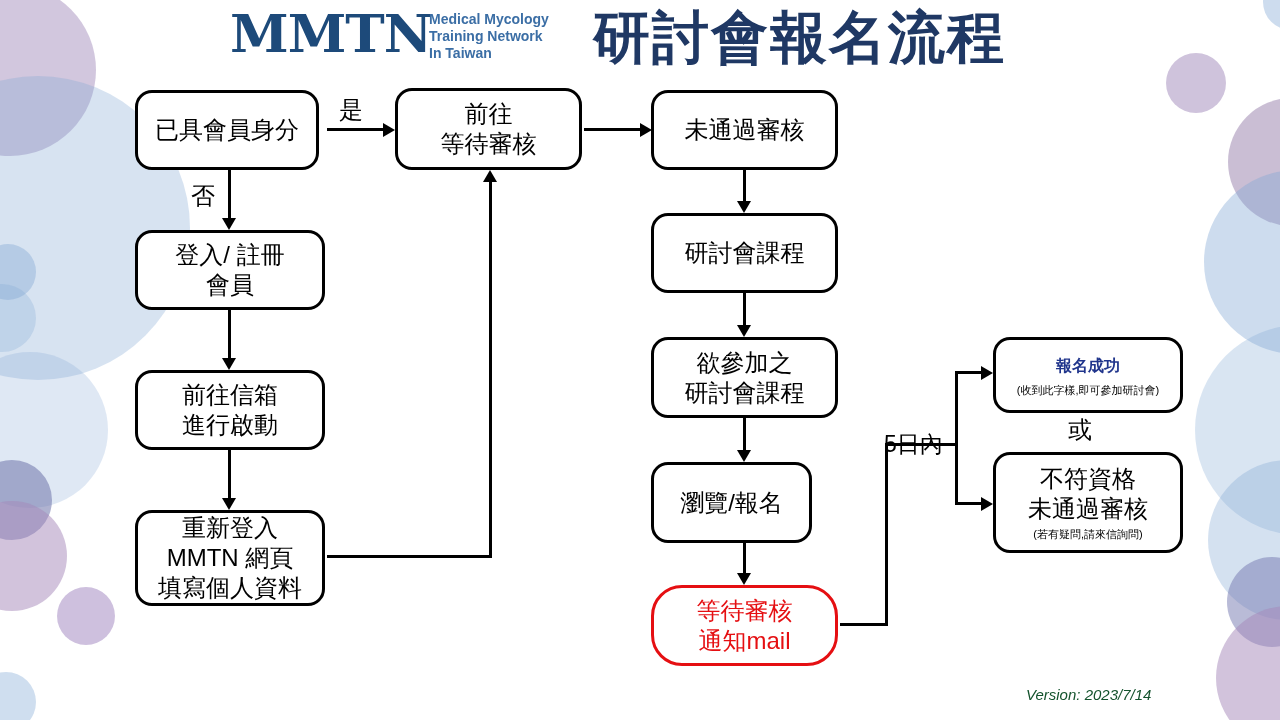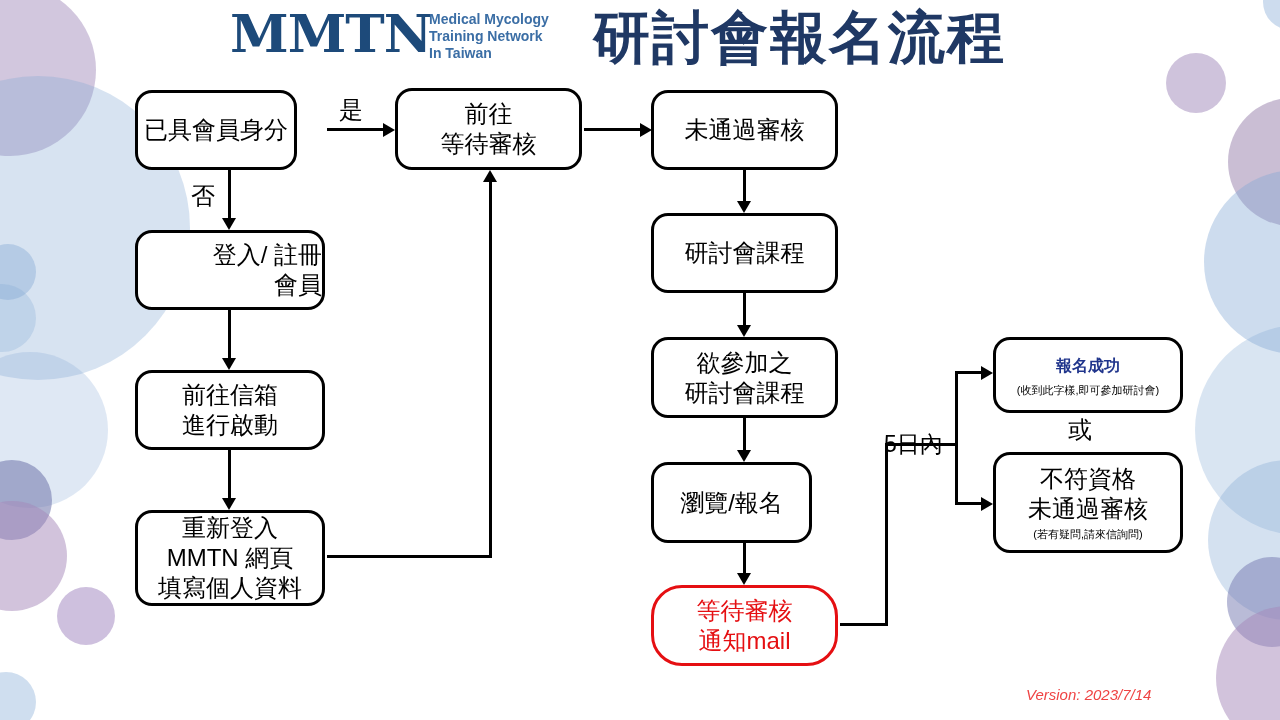--- a/index.html
+++ b/index.html
@@ -34,21 +34,21 @@
   
   .hline,.vline{position:absolute;background:var(--line);}
   .hline{height:3px;}
   .vline{width:3px;}
   .arr{position:absolute;width:0;height:0;}
   .arr.right{border-top:7px solid transparent;border-bottom:7px solid transparent;border-left:12px solid var(--line);}
   .arr.down{border-left:7px solid transparent;border-right:7px solid transparent;border-top:12px solid var(--line);}
   .arr.up{border-left:7px solid transparent;border-right:7px solid transparent;border-bottom:12px solid var(--line);}
 
   .edge-label{position:absolute;font-size:24px;color:#000;line-height:28px;}
-  .footer-version{position:absolute;left:1026px;top:686px;font-style:italic;font-size:15px;color:#ef4444;}
+  .footer-version{position:absolute;left:1026px;top:686px;font-style:italic;font-size:15px;color:#14532d;}
 </style>
 </head>
 <body>
 
 <div id="stage">
 
   <div class="circle" style="left:-76px;top:-16px;width:172px;height:172px;background:rgba(148,122,176,0.42);"></div>
   <div class="circle" style="left:-114px;top:76px;width:304px;height:304px;background:rgba(130,168,212,0.32);"></div>
   <div class="circle" style="left:-20px;top:244px;width:56px;height:56px;background:rgba(130,168,212,0.40);"></div>
   <div class="circle" style="left:-32px;top:284px;width:68px;height:68px;background:rgba(130,168,212,0.28);"></div>
@@ -67,24 +67,24 @@
   <div class="circle" style="left:1216px;top:606px;width:144px;height:144px;background:rgba(165,135,185,0.50);"></div>
 
   <div class="logo-text">MMTN</div>
   <div class="logo-sub">
     <div>Medical Mycology</div>
     <div>Training Network</div>
     <div>In Taiwan</div>
   </div>
   <div class="page-title">研討會報名流程</div>
 
-  <div class="node" style="left:135px;top:90px;width:162px;height:80px;">
+  <div class="node" style="left:135px;top:90px;width:184px;height:80px;">
     <div>已具會員身分</div>
   </div>
-  <div class="node" style="left:135px;top:230px;width:190px;height:80px;align-items:flex-end;">
+  <div class="node" style="left:135px;top:230px;width:190px;height:80px;">
     <div>登入/ 註冊</div>
     <div>會員</div>
   </div>
   <div class="node" style="left:135px;top:370px;width:190px;height:80px;">
     <div>前往信箱</div>
     <div>進行啟動</div>
   </div>
   <div class="node" style="left:135px;top:510px;width:190px;height:96px;">
     <div>重新登入</div>
     <div>MMTN 網頁</div>

